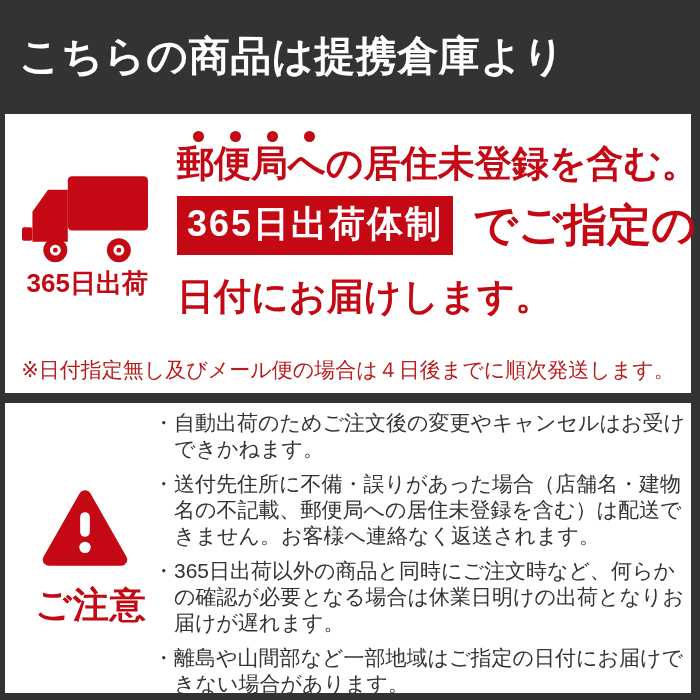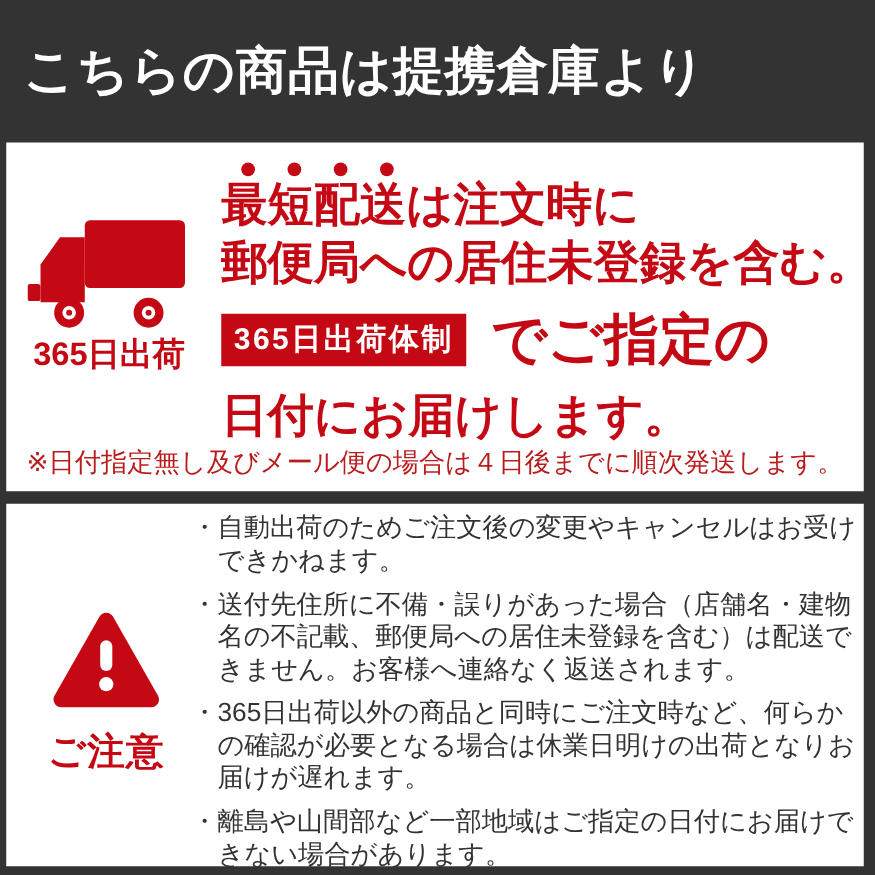--- a/index.html
+++ b/index.html
@@ -31,35 +31,35 @@
   .truck-label { margin-top:2px; font-size:26px; font-weight:bold; color:#c50914; white-space:nowrap;text-align:right; }
 
   
   .headline { position:absolute; left:172px; top:14px; width:508px; color:#c50914; font-weight:bold; }
   .dots { height:13px; padding-left:16px; }
   .dot { display:inline-block; width:11px; height:11px; border-radius:50%; background:#c50914; margin-right:26px; }
   .hl-line { font-size:37px; line-height:46px; white-space:nowrap; }
   .hl-line3 { margin-top:9px; white-space:nowrap; }
   .hl-badge {
     display:inline-block; background:#c50914; color:#ffffff;
-    font-size:24px; font-weight:bold; padding:4px 10px 6px; letter-spacing:2px;
+    font-size:36px; font-weight:bold; padding:4px 10px 6px; letter-spacing:2px;
     vertical-align:middle;
   }
   .hl-after { font-size:44px; vertical-align:middle; margin-left:20px; }
-  .hl-line4 { font-size:37px; line-height:44px; margin-top:10px; white-space:nowrap; }
+  .hl-line4 { font-size:37px; line-height:44px; margin-top:20px; white-space:nowrap; }
 
   .ship-note {
     position:absolute; left:0; top:242px; width:100%;
     text-align:center; font-size:21px; color:#b91c1c; white-space:nowrap;
   }
 
   
   .caution-left { position:absolute; left:30px; top:82px; width:100px; text-align:center; }
   .caution-left svg { display:block; width:88px; height:86px; margin:0 auto; }
-  .caution-label { margin-top:10px; font-size:30px; font-weight:bold; color:#c50914; letter-spacing:1px; white-space:nowrap; }
+  .caution-label { margin-top:10px; font-size:36px; font-weight:bold; color:#c50914; letter-spacing:1px; white-space:nowrap; }
 
   .bullets { position:absolute; left:148px; top:7px; width:534px; list-style:none; }
   .bullets li { display:flex; font-size:21px; line-height:26px; margin-bottom:9px; color:#333333; }
   .bullets .bullet-mark { flex:0 0 20px; }
   .bullets .bullet-text { flex:1 1 auto; }
 </style>
 </head>
 <body>
 
 <div class="banner">
@@ -80,21 +80,20 @@
       <circle cx="93" cy="71" r="5.2" fill="#ffffff"></circle>
       <circle cx="93" cy="71" r="2.3" fill="#c50914"></circle>
     </svg>
     <div class="truck-label">365日出荷</div>
   </div>
 
   <div class="headline">
     <div class="dots">
       <span class="dot"></span><span class="dot"></span><span class="dot"></span><span class="dot"></span>
     </div>
-    <div class="hl-line">最短配送は注文時に</div>
     <div class="hl-line">郵便局への居住未登録を含む。</div>
     <div class="hl-line3">
       <span class="hl-badge">365日出荷体制</span><span class="hl-after">でご指定の</span>
     </div>
     <div class="hl-line4">日付にお届けします。</div>
   </div>
 
   <div class="ship-note">※日付指定無し及びメール便の場合は４日後までに順次発送します。</div>
 </div>
 

